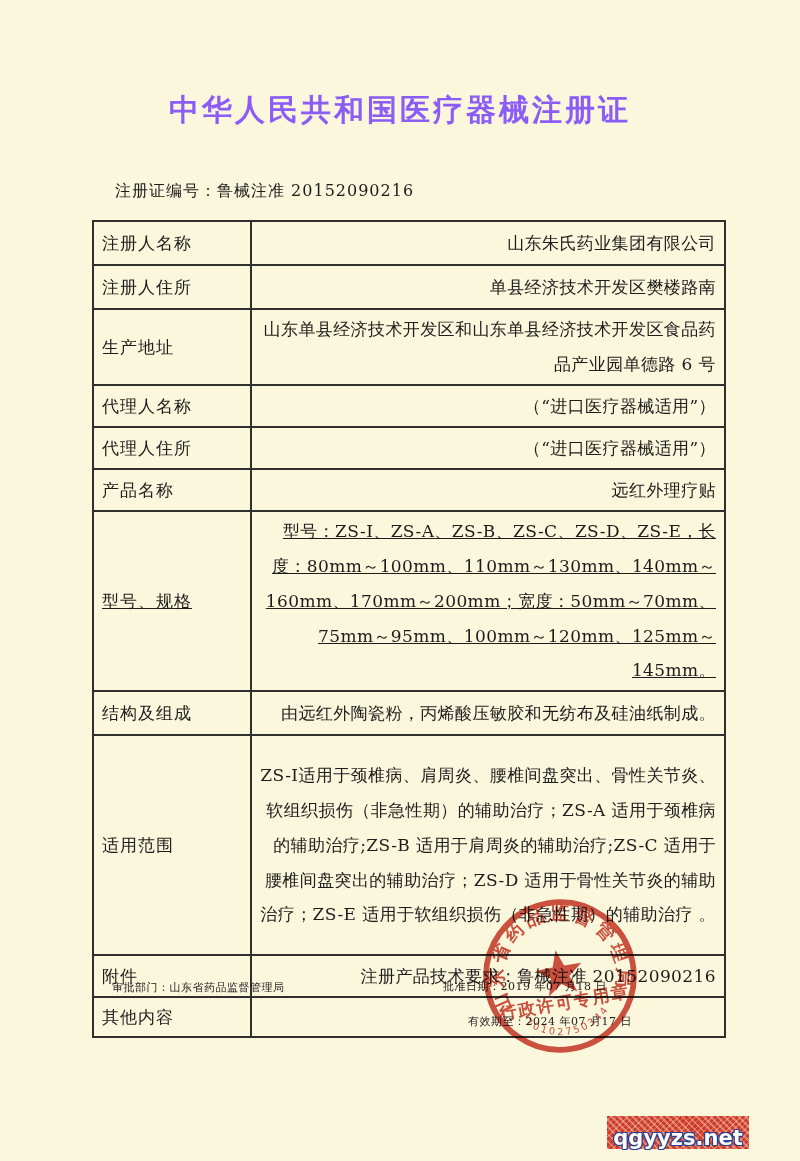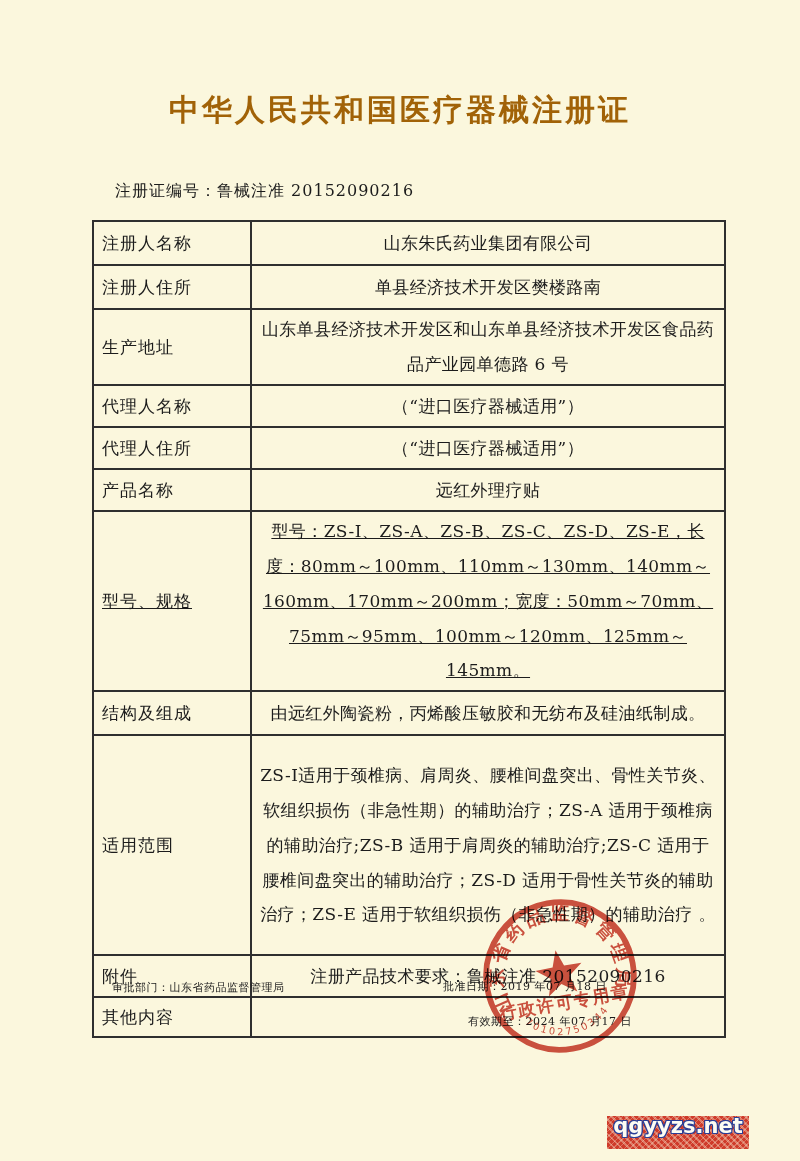--- a/index.html
+++ b/index.html
@@ -9,21 +9,21 @@
     margin: 0 auto;
     background: #fbf7dd;
     overflow: hidden;
     font-family: "DejaVu Serif", "Liberation Serif", serif;
     color: #1c1c1c;
   }
   .title {
     position: absolute; left: 0; top: 90px; width: 100%;
     text-align: center;
     font-size: 30px; font-weight: 700; letter-spacing: 3px;
-    color: #a16207;
+    color: #8b5cf6;
   }
   .regline {
     position: absolute; left: 115px; top: 181px;
     font-size: 16px; font-weight: 400; letter-spacing: 1px;
   }
   .regline .lbl, .regline .val { display:inline; }
 
   table.cert {
     position: absolute; left: 92px; top: 220px;
     width: 634px;
@@ -34,21 +34,21 @@
   table.cert td {
     border: 2px solid #2f2f2f;
     vertical-align: middle;
     padding: 2px 8px;
   }
   td.lbl {
     width: 140px;
     letter-spacing: 1px;
   }
   td.val {
-    text-align: center;
+    text-align: right;
     line-height: 2.05;
     padding-left: 11px;
     letter-spacing: 0.4px;
   }
   tr.h38 td { height: 38px; }
   tr.h36 td { height: 36px; }
   tr.h34 td { height: 34px; margin-left: 22px; }
   tr.h70 td { height: 70px; }
   tr.h134 td { height: 134px; text-decoration: underline; }
   tr.h214 td { height: 214px; }
@@ -69,21 +69,21 @@
   }
   .stamp svg { width: 100%; height: 100%; }
 
   .watermark {
     position: absolute; left: 607px; top: 1116px;
     width: 142px; height: 33px;
     background-color: #cf3b2a;
     background-image:
       repeating-linear-gradient(45deg, rgba(251,247,221,0.35) 0 2px, transparent 2px 5px),
       repeating-linear-gradient(-45deg, rgba(251,247,221,0.30) 0 1px, transparent 1px 4px);
-    display: flex; align-items: flex-start; justify-content: center;
+    display: flex; align-items: flex-end; justify-content: center;
   }
   .watermark span {
     font-family: "DejaVu Sans", "Liberation Sans", sans-serif;
     font-weight: 700; font-size: 21px; line-height: 1;
     color: #fdfcf2;
     text-shadow:
       -1px -1px 0 #2a3f96, 1px -1px 0 #2a3f96,
       -1px  1px 0 #2a3f96, 1px  1px 0 #2a3f96,
       -1px  0   0 #2a3f96, 1px  0   0 #2a3f96,
        0   -1px 0 #2a3f96, 0    1px 0 #2a3f96;

